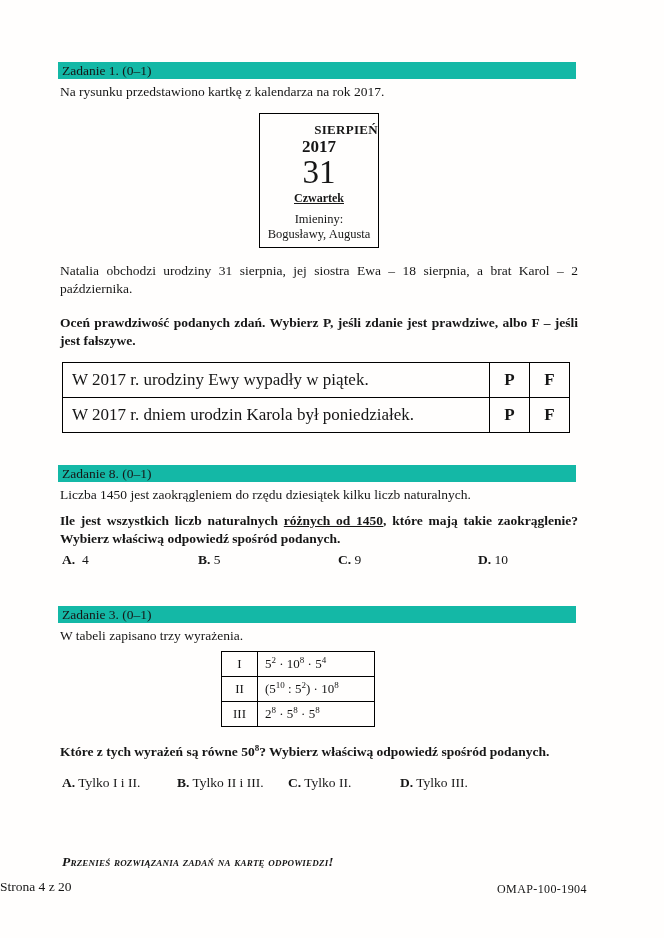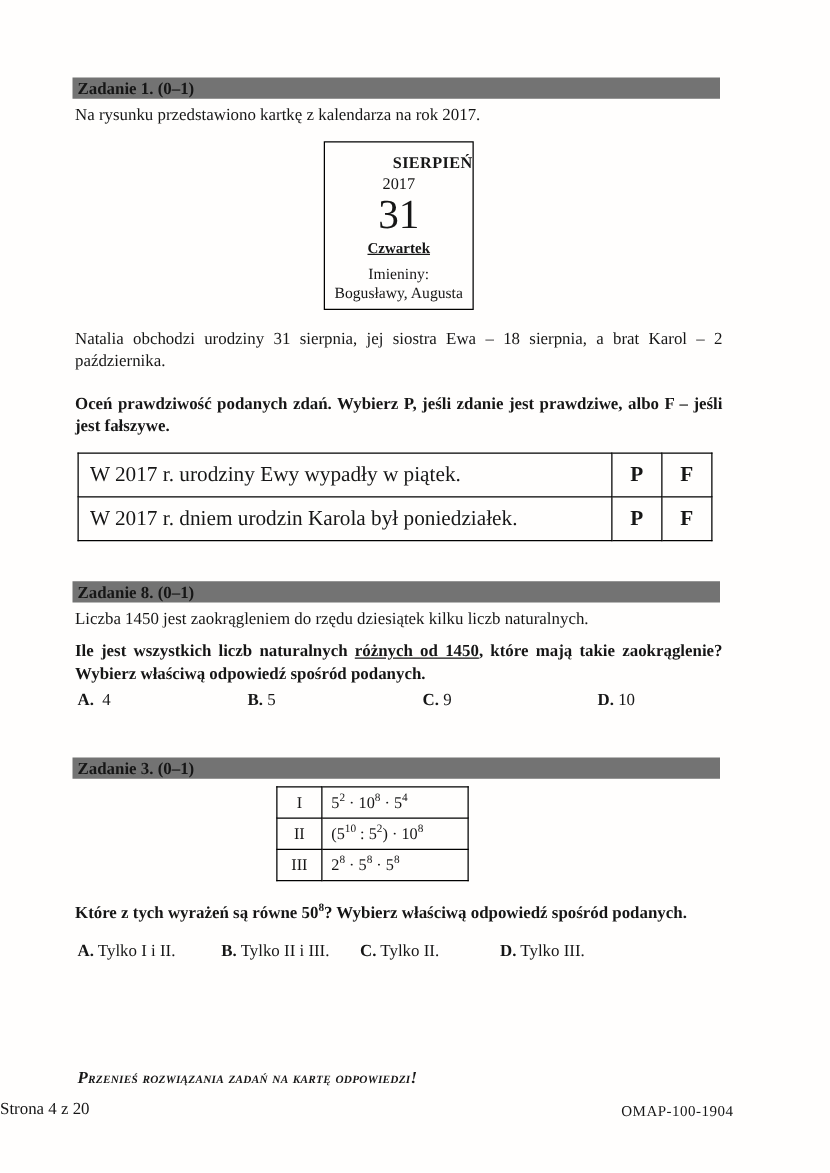--- a/index.html
+++ b/index.html
@@ -14,22 +14,22 @@
     overflow: hidden;
   }
   .content {
     position: absolute;
     left: 60px;
     top: 0;
     width: 518px;
     padding-top: 62px;
   }
   .task-header {
-    background: #737373;
-    font-weight: bold;
+    background: #14b8a6;
+    font-weight: normal;
     height: 17px;
     line-height: 17px;
     padding-left: 4px;
     margin-left: -2px;
     width: 514px;
     font-size: 13.5px;
   }
   p { margin: 0; line-height: 18px; }
   .intro { margin-top: 4px; }
   .justified { text-align: justify; }
@@ -40,21 +40,21 @@
   .calendar-card {
     width: 118px;
     height: 126px;
     border: 1.5px solid #000;
     margin: 12px auto 0 auto;
     text-align: center;
     padding-top: 7px;
     box-sizing: content-box;
   }
   .cal-month { font-weight: bold; font-size: 13px; line-height: 17px; letter-spacing: 0.3px; text-align: right; }
-  .cal-year  { font-weight: normal; font-size: 13px; line-height: 17px; }
+  .cal-year  { font-weight: bold; font-size: 17px; line-height: 17px; }
   .cal-day   { font-size: 33px; line-height: 34px; font-weight: normal; }
   .cal-weekday { font-weight: bold; font-size: 12px; line-height: 19px; text-decoration: underline; }
   .cal-namedays-label { font-size: 12.5px; line-height: 16px; margin-top: 3px; }
   .cal-namedays { font-size: 12.5px; line-height: 15px; }
 
   .par-natalia { margin-top: 14px; }
   .par-instruction { margin-top: 16px; }
 
   
   .tf-table {
@@ -178,20 +178,21 @@
       <div class="options">
         <span class="opt" style="left:2px"><b>A.</b>&nbsp; <span>4</span></span>
         <span class="opt" style="left:138px"><b>B.</b> <span>5</span></span>
         <span class="opt" style="left:278px"><b>C.</b> <span>9</span></span>
         <span class="opt" style="left:418px"><b>D.</b> <span>10</span></span>
       </div>
     </div>
 
     <div class="section-3">
       <div class="task-header">Zadanie 3. (0–1)</div>
+      <p class="intro">W tabeli zapisano trzy wyrażenia.</p>
 
       <table class="expr-table">
         <tbody>
             <tr>
           <td class="expr-label">I</td>
           <td class="expr-value">5<sup>2</sup> · 10<sup>8</sup> · 5<sup>4</sup></td>
         </tr>
         <tr>
           <td class="expr-label">II</td>
           <td class="expr-value">(5<sup>10</sup> : 5<sup>2</sup>) · 10<sup>8</sup></td>

